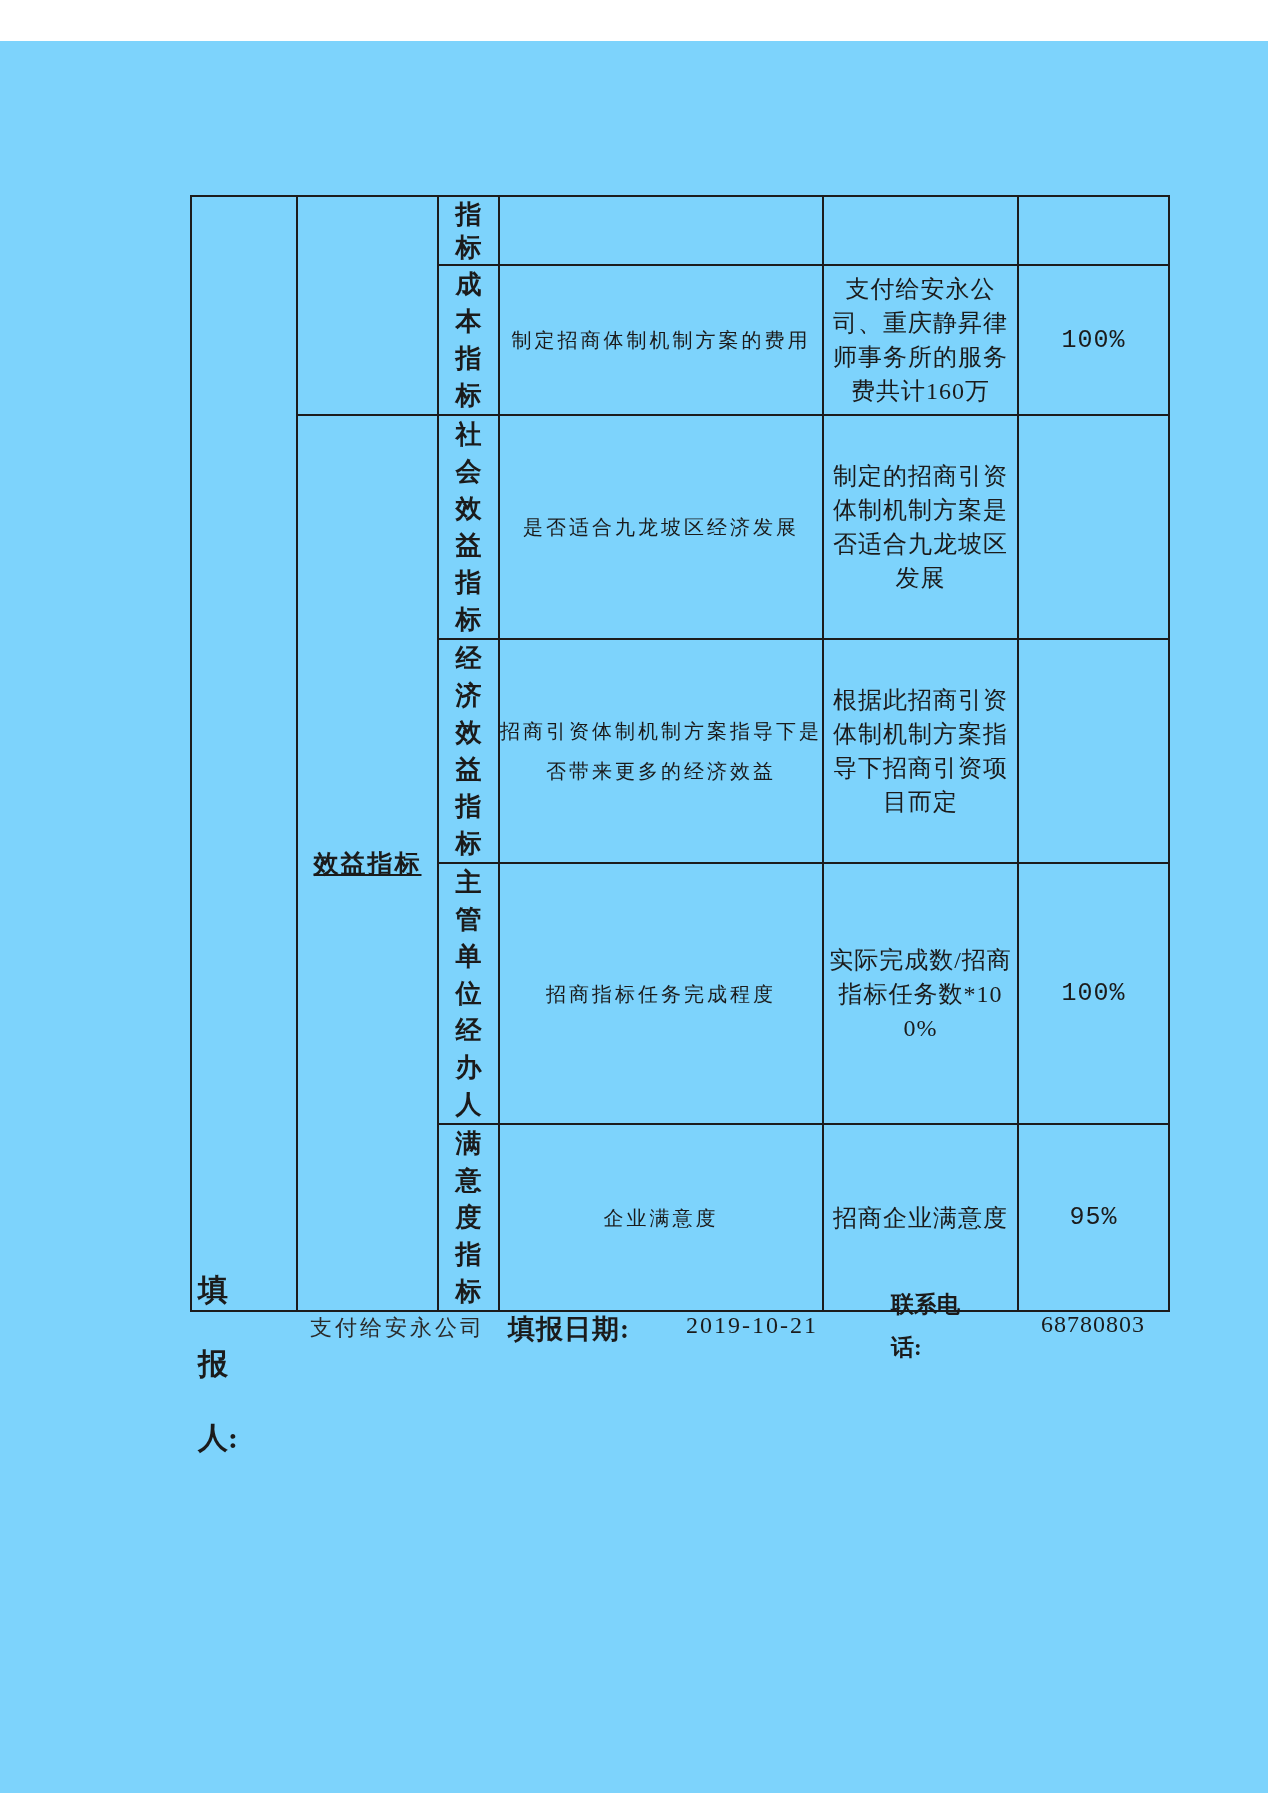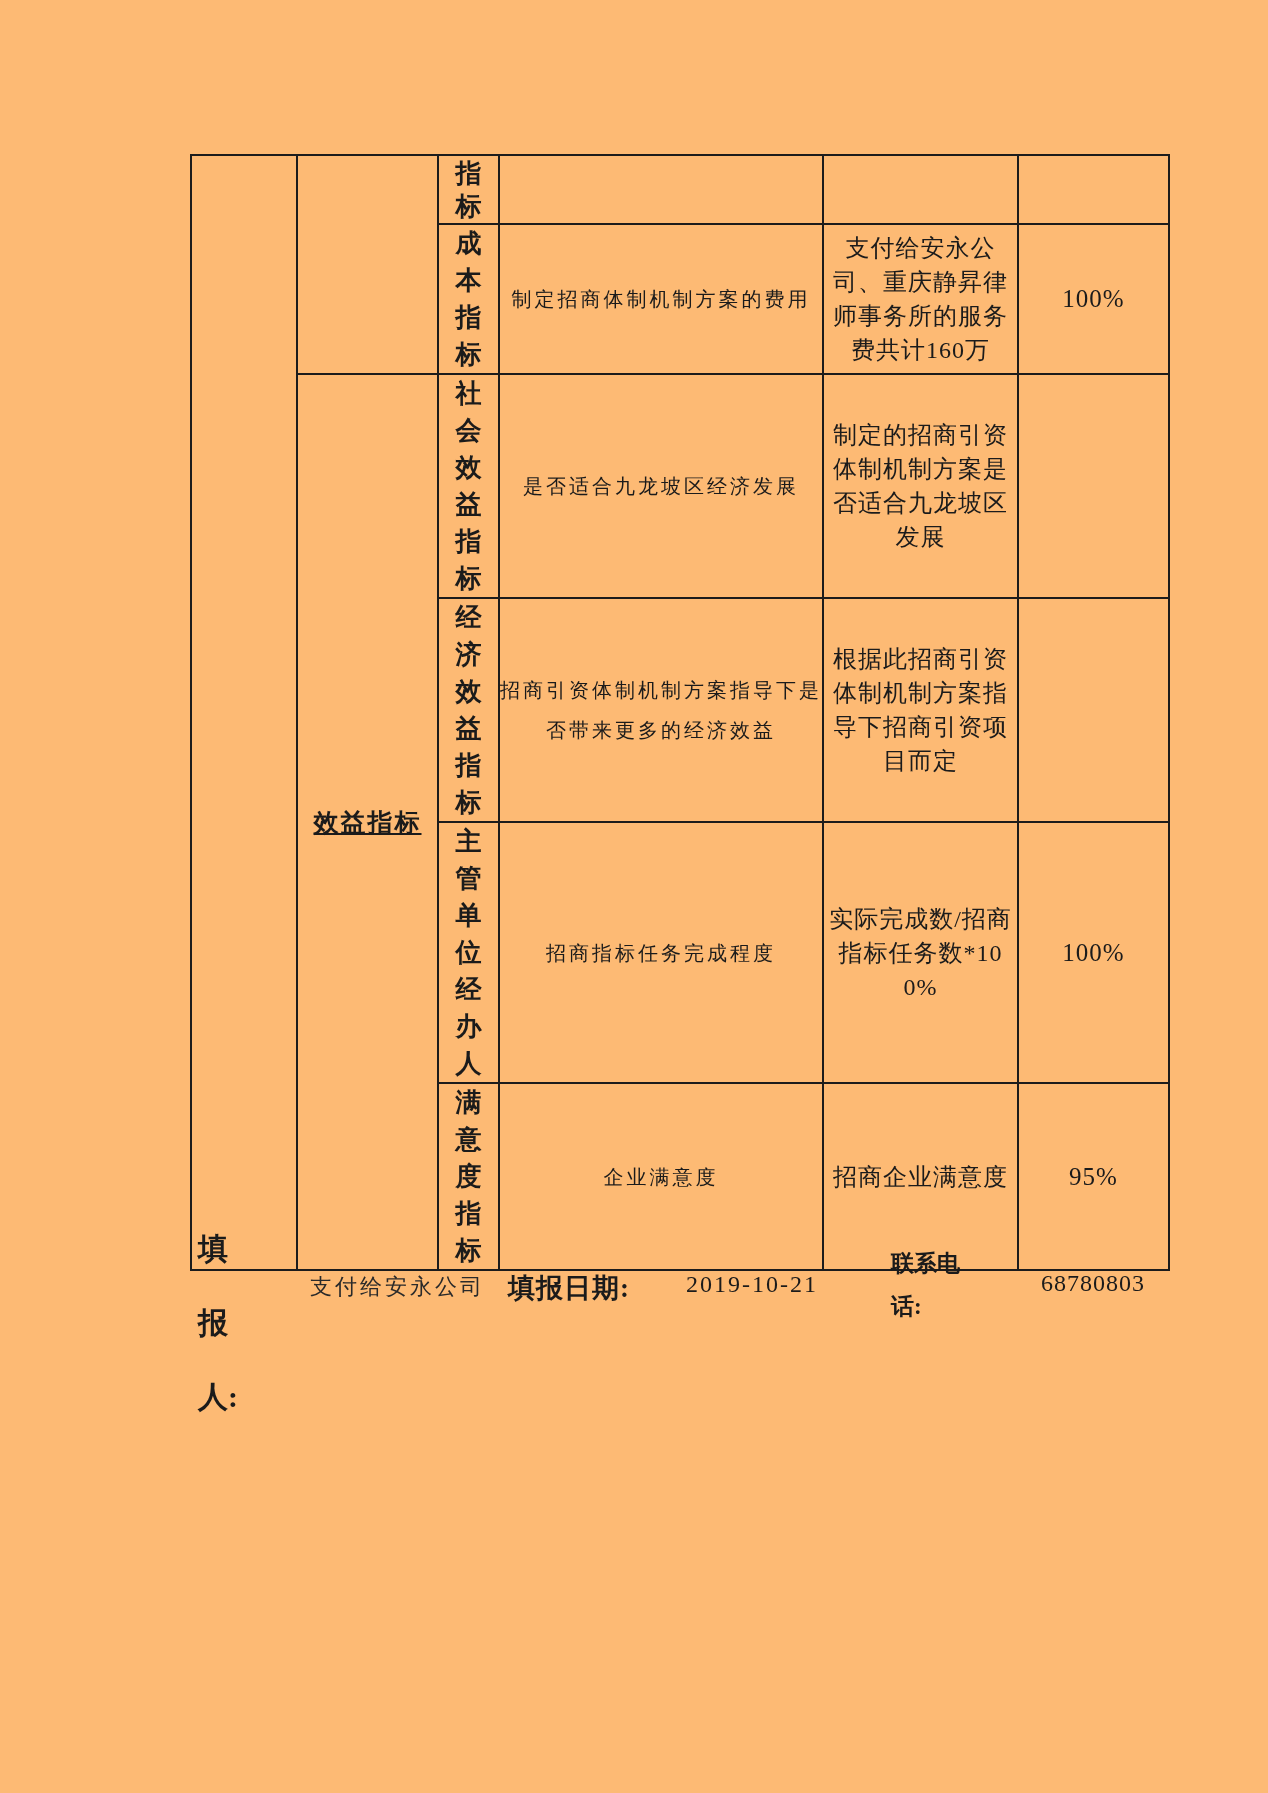--- a/index.html
+++ b/index.html
@@ -5,21 +5,21 @@
   * { margin: 0; padding: 0; box-sizing: border-box; }
   html, body { background: #ffffff; }
   body {
     position: relative;
     width: 1268px;
     height: 1793px;
     overflow: hidden;
     font-family: "Liberation Serif", "DejaVu Serif", serif;
     color: #1b1b1b;
   }
-  .sheet { position: absolute; inset: 0; background: #fdba74; }
+  .sheet { position: absolute; inset: 0; background: #7dd3fc; margin-top: 41px; }
 
   
   table.indicators {
     position: absolute;
     left: 190px;
     top: 154px;
     width: 978px;
     border-collapse: collapse;
     table-layout: fixed;
   }
@@ -64,21 +64,21 @@
     line-height: 40px;
     text-align: center;
   }
   td.cell-expl { padding: 0 14px; }
   .expl {
     font-size: 24px;
     letter-spacing: 1px;
     line-height: 34px;
     word-break: break-all;
   }
-  .pct { font-size: 25px; letter-spacing: 1px; }
+  .pct { font-size: 25px; letter-spacing: 1px; font-family: Liberation Mono, monospace; }
 
   
   .f-abs { position: absolute; white-space: nowrap; }
   .reporter-label {
     left: 198px; top: 1212px;
     width: 54px;
     font-size: 30px; font-weight: bold;
     line-height: 74px;
     word-break: break-all;
     white-space: normal;

